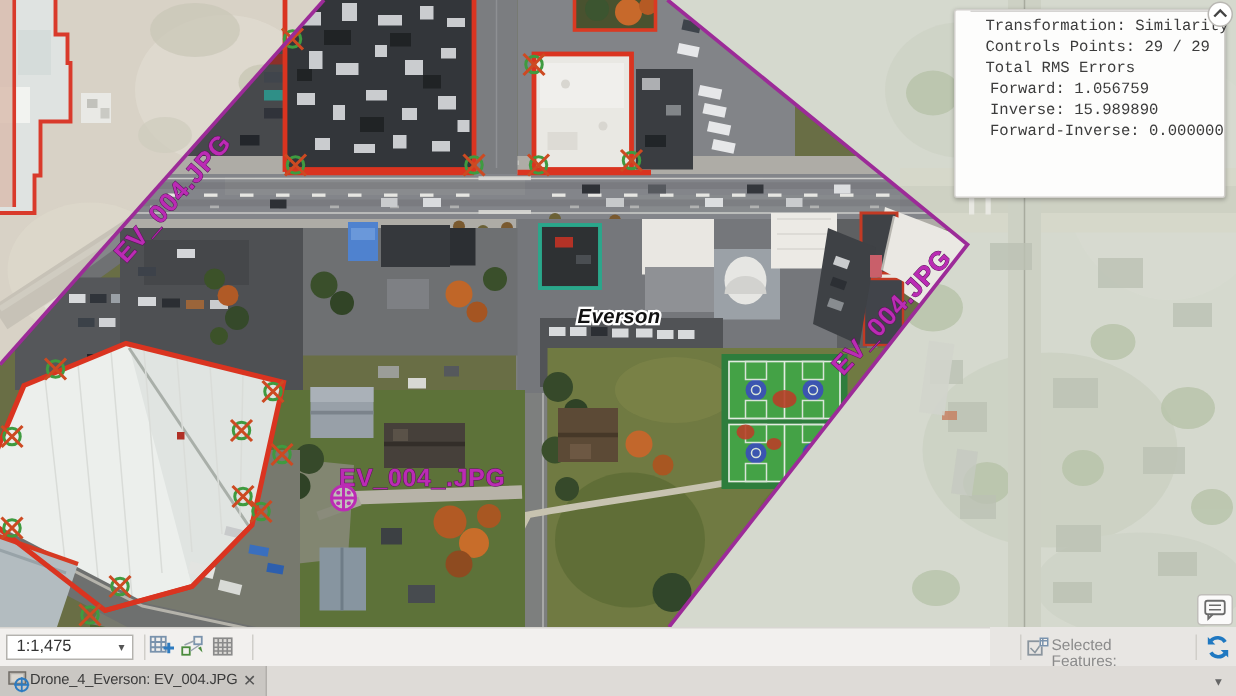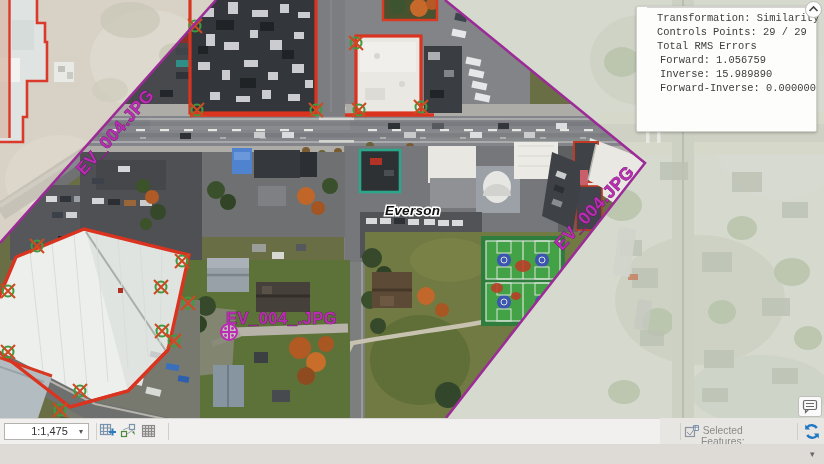--- a/index.html
+++ b/index.html
@@ -14,21 +14,21 @@
   #panel .sep{border-top:1px solid #d5d4d2;margin:0 7px 4px 10px;}
   #panel .body{font-size:10.4px;color:#3c3c3c;line-height:13.9px;padding-left:20px;white-space:nowrap;font-family:Liberation Mono, monospace;}
   #panel .body .ind{padding-left:3px;}
   #chev{position:absolute;left:805px;top:1px;width:17px;height:17px;border-radius:50%;
     background:#fff;border:1px solid #b9b7b3;box-sizing:border-box;text-align:center;}
   
   #popbtn{position:absolute;left:798px;top:396px;width:24px;height:21px;background:#fbfafa;
     border:1px solid #c0beba;border-radius:3px;box-sizing:border-box;}
   
   #status{position:absolute;left:0;top:418px;width:660px;height:26px;
-    background:#f2f0ee;border-top:1px solid #d8d6d2;box-sizing:border-box;font-size:11px;color:#444;text-align:center;}
+    background:#f2f0ee;border-top:1px solid #d8d6d2;box-sizing:border-box;font-size:11px;color:#444;}
   #scalebox{position:absolute;left:4px;top:4px;width:85px;height:17px;background:#fff;
     border:1px solid #b4b2ae;box-sizing:border-box;line-height:15px;padding-left:6px;color:#333;}
   #scalebox .arr{position:absolute;right:5px;top:0px;color:#555;font-size:8px;}
   .vsep{position:absolute;top:4px;width:1px;height:17px;background:#d0cec9;}
   #coords{position:absolute;left:350px;top:5px;color:#555;}
   #selfeat{position:absolute;left:701px;top:6px;color:#8b8b8b;font-size:10.3px;}
   
   #tabs{position:absolute;left:0;top:444px;width:824px;height:20px;background:#dedbd7;}
   #tab1{position:absolute;left:0px;top:0px;width:178px;height:20px;background:#cac7c3;
     border-right:1px solid #b2afab;box-sizing:border-box;}
@@ -677,15 +677,26 @@
       <path d="M14.8,6 A6,6 0 0 0 5.2,5.2"></path>
       <path d="M5.2,13 A6,6 0 0 0 14.8,13.8"></path>
     </g>
     <path d="M3.2,2.6 v5 h5 z" fill="#1f78c1"></path>
     <path d="M16.8,16.4 v-5 h-5 z" fill="#1f78c1"></path>
   </svg>
 </div>
 
 <div id="tabs">
 
+  <div id="tab1">
+
+    <svg width="15" height="15" style="position:absolute;left:5px;top:3px">
+      <rect x="1" y="1" width="11" height="8" fill="#b8b4ae" stroke="#6f6b65" stroke-width="1"></rect>
+      <rect x="2.5" y="2.5" width="8" height="5" fill="#dad6cf"></rect>
+      <circle cx="9.5" cy="9.5" r="4.2" fill="none" stroke="#2e7bc0" stroke-width="1.3"></circle>
+      <path d="M9.5,4.5 v10 M4.5,9.5 h10" stroke="#2e7bc0" stroke-width="1.2"></path>
+    </svg>
+    <span class="txt">Drone_4_Everson: EV_004.JPG</span>
+    <span class="x">✕</span>
+  </div>
   <div id="tabarr">▾</div>
 </div>
 </div>
 
 </body></html>

